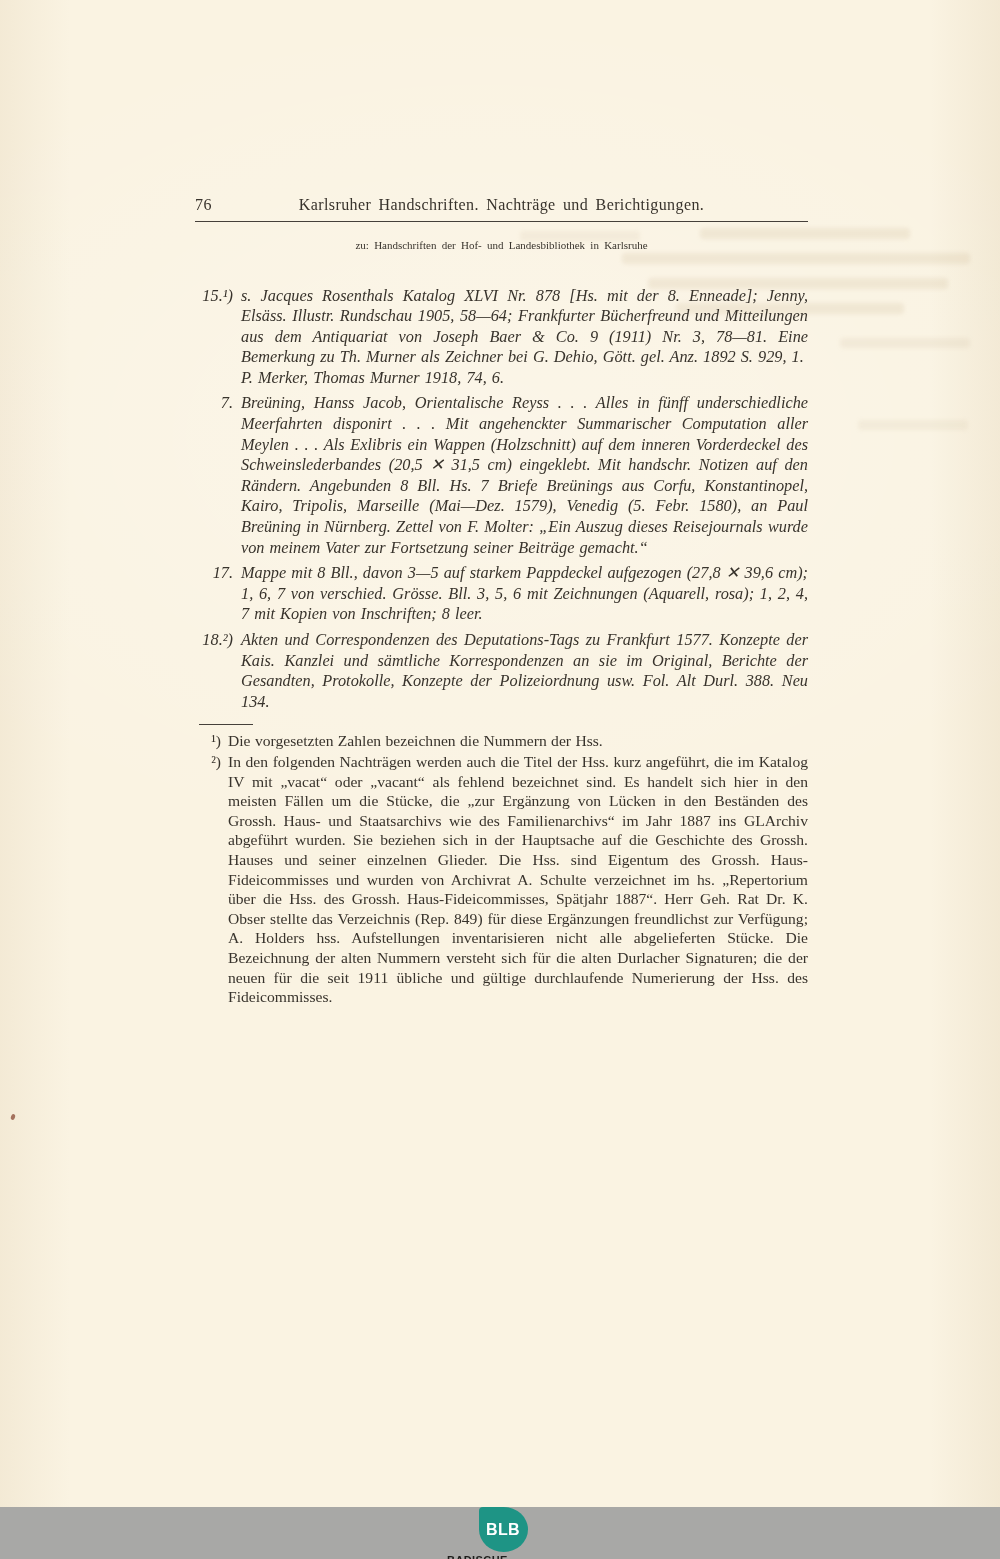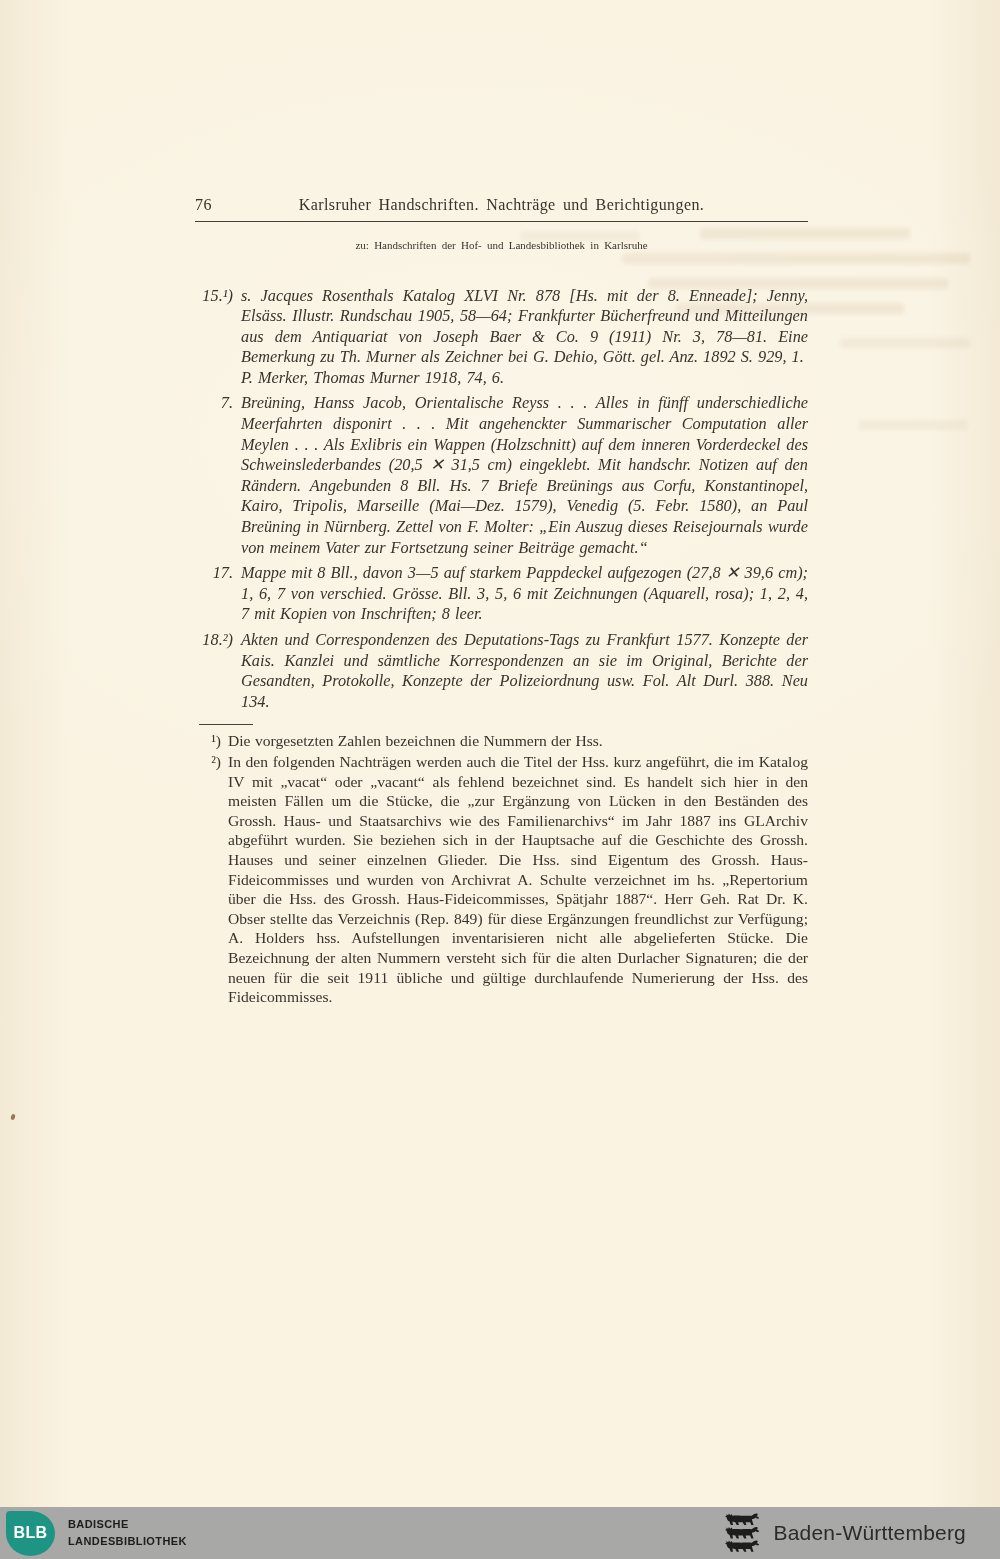--- a/index.html
+++ b/index.html
@@ -49,20 +49,21 @@
   .g5{left:840px;top:338px;width:130px;height:10px;background:rgba(170,136,94,.09);}
   .g6{left:858px;top:420px;width:110px;height:10px;background:rgba(170,136,94,.08);}
   .speck{position:absolute;left:11px;top:1114px;width:4px;height:6px;border-radius:50%;
          background:#8a4a35;opacity:.75;transform:rotate(20deg);}
 
   
   .footer-bar{
     position:absolute;left:0;bottom:0;width:1000px;height:52px;
     background:#a8a8a6;display:flex;align-items:center;
     font-family:"Liberation Sans", sans-serif;
+    flex-direction:column;
   }
   .blb-logo{
     width:49px;height:45px;margin-left:6px;flex:0 0 auto;
     background:#1e9485;border-radius:4px 50% 50% 50%;
     display:flex;align-items:center;justify-content:center;
   }
   .blb-logo-text{color:#ffffff;font-weight:700;font-size:16px;letter-spacing:.3px;}
   .library-name{margin-left:13px;color:#1d1d1b;font-weight:700;font-size:11px;
                 line-height:17.5px;letter-spacing:.4px;}
   .footer-spacer{flex:1;}

